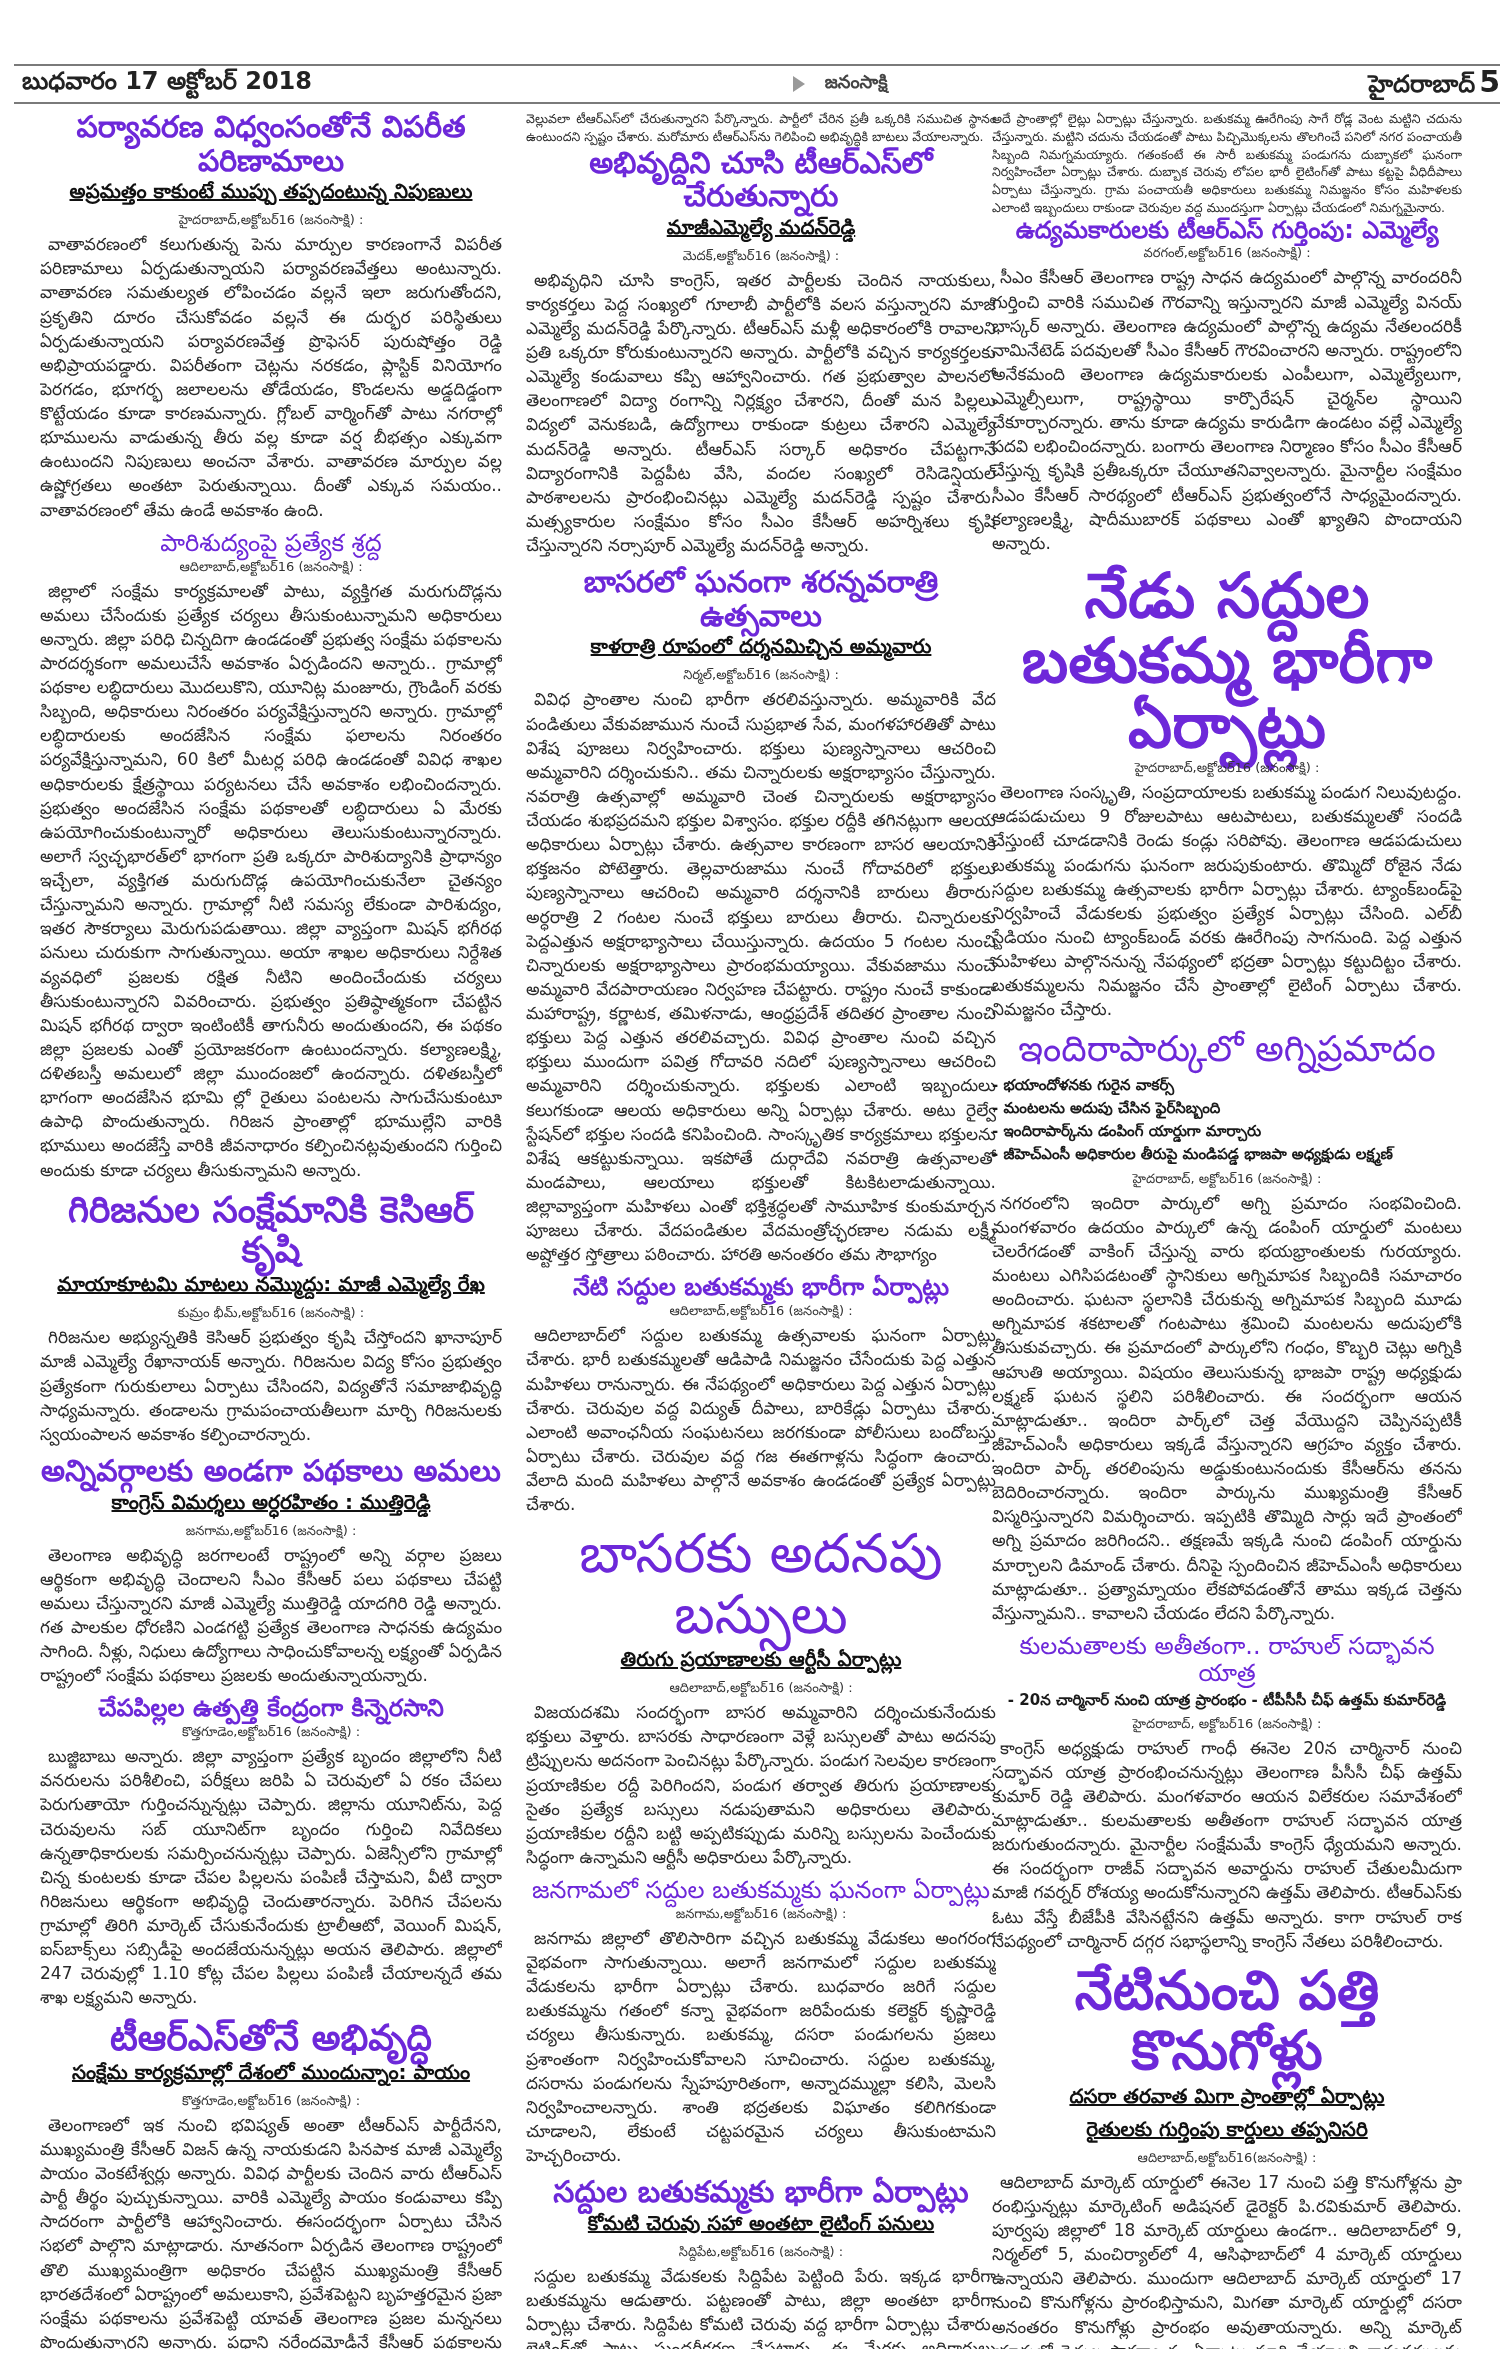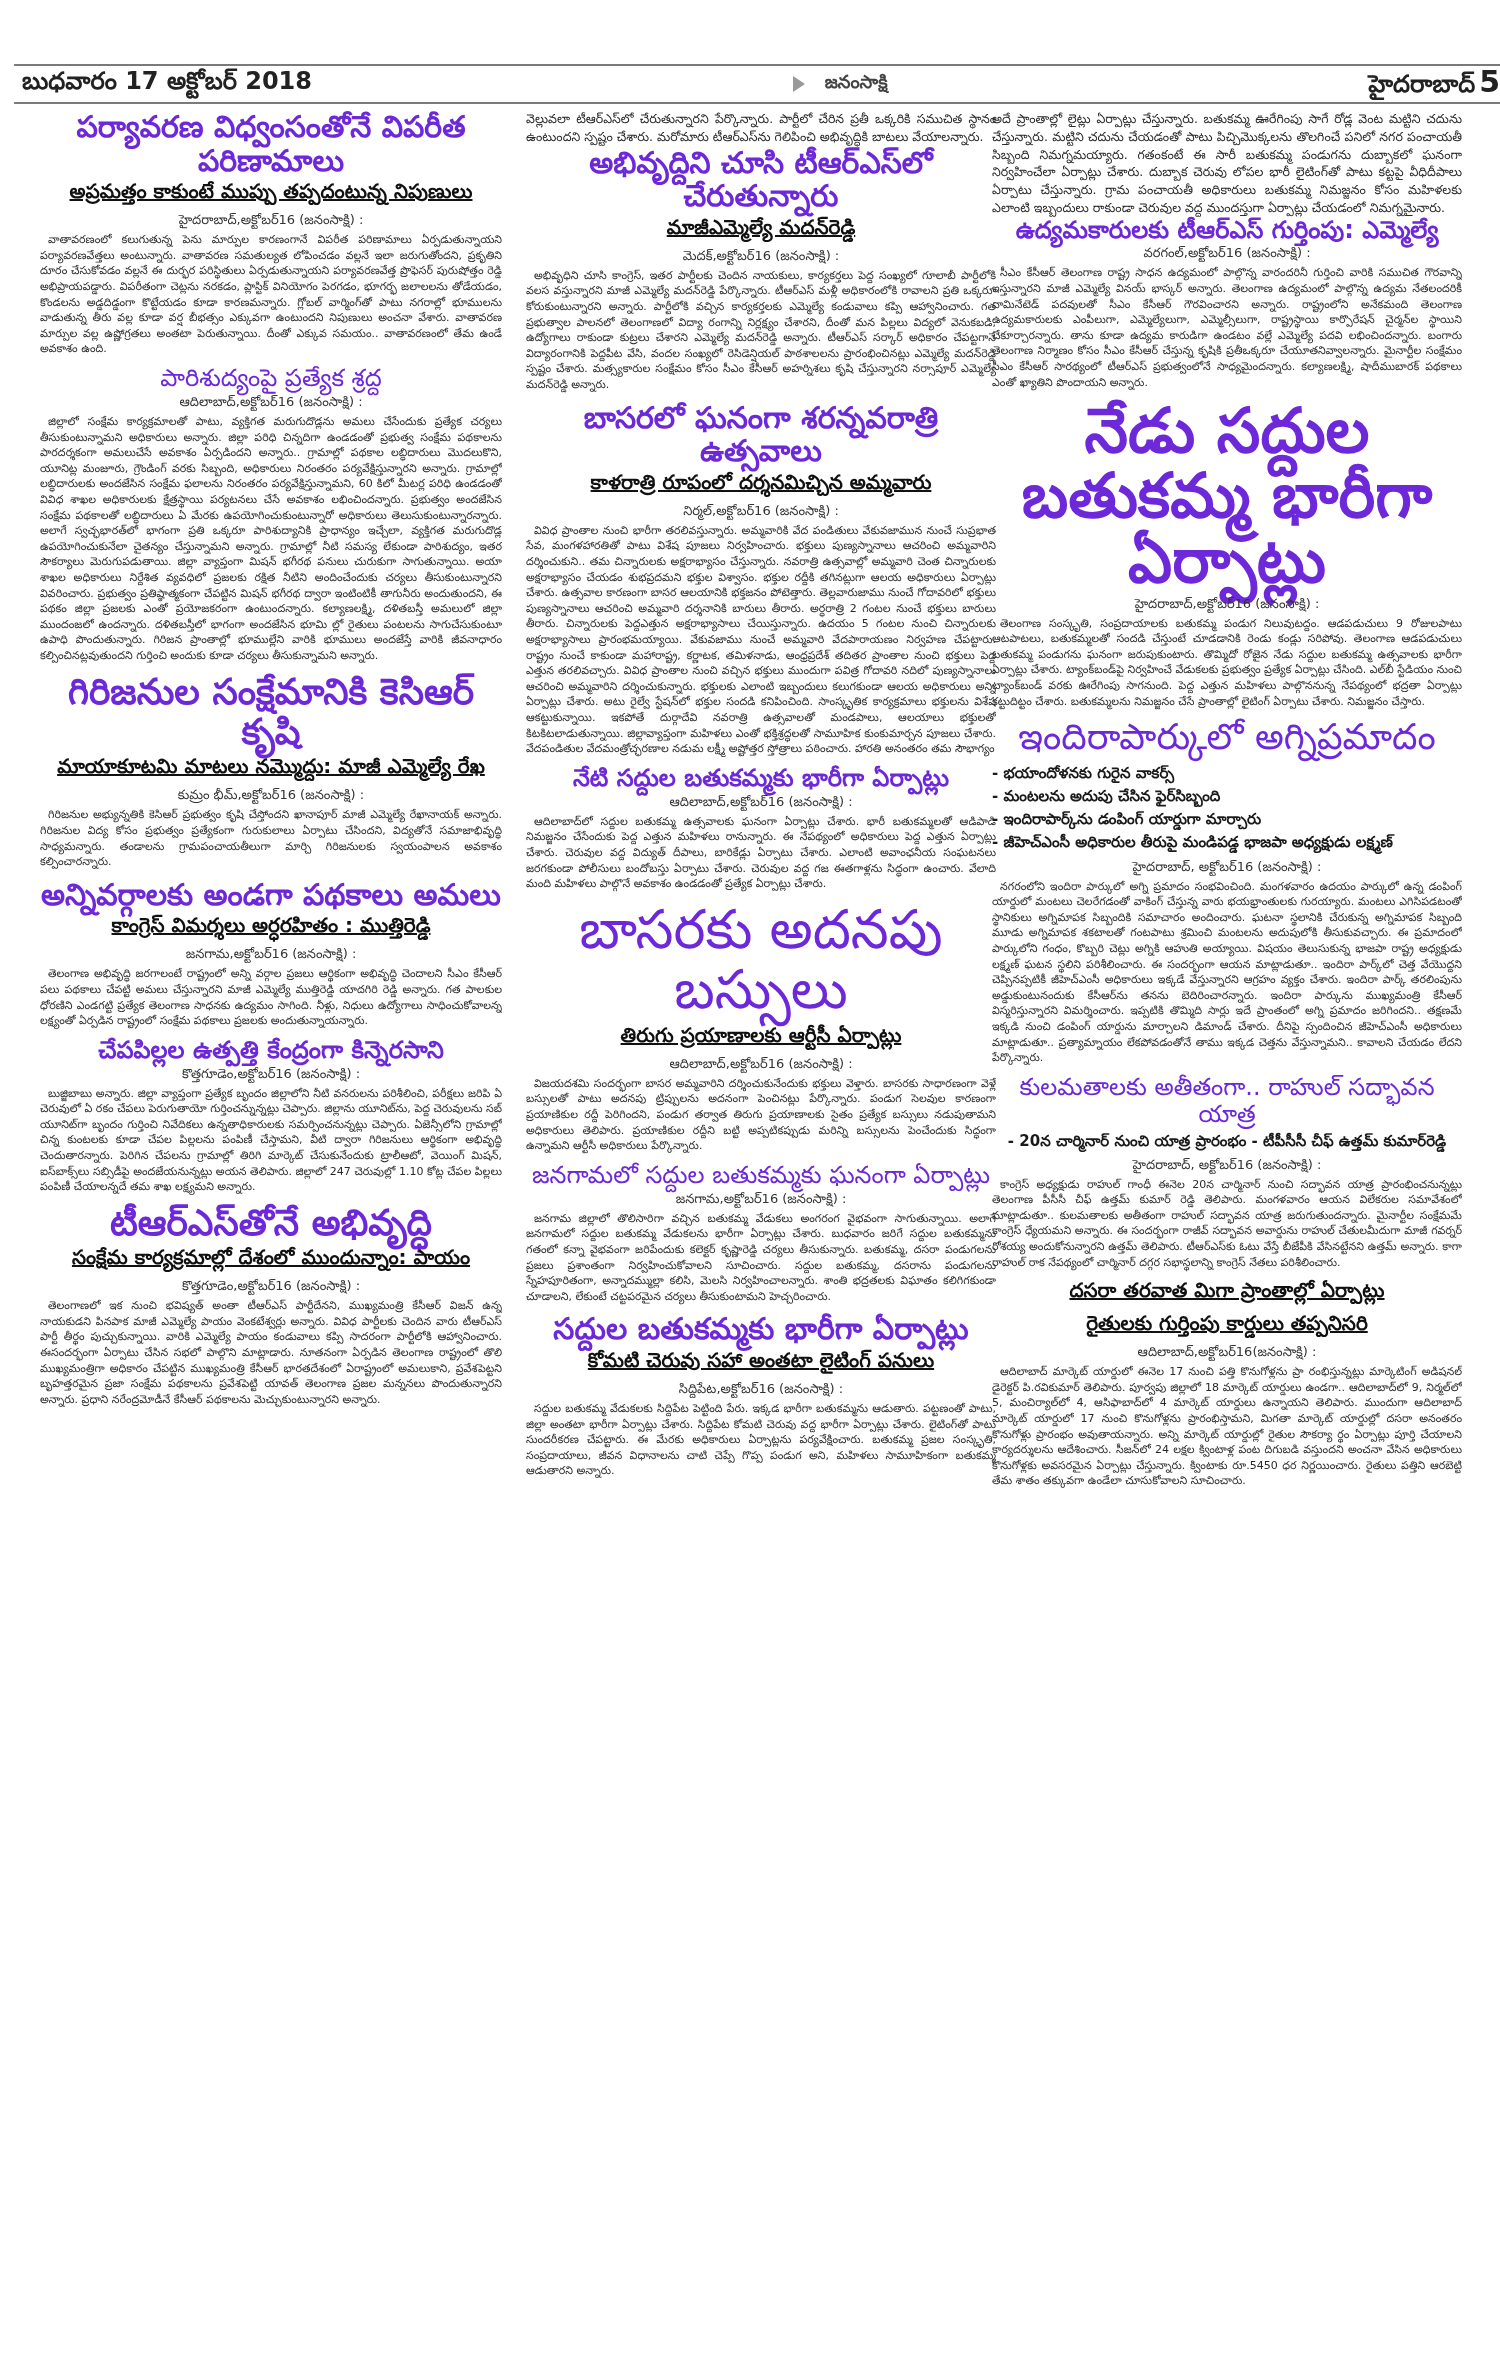--- a/index.html
+++ b/index.html
@@ -29,21 +29,21 @@
   .hl { font-weight: bold; text-align: center; line-height: 1.12; color: #6d28d9; }
   .hl-xl { font-size: 36px; }
   .hl-l { font-size: 30px; }
   .hl-m { font-size: 24px; }
   .hl-giant { font-size: 62px; line-height: 1.05; font-weight: 900; }
   .hl-huge { font-size: 54px; font-weight: 900; }
   .hl-light { font-weight: normal; }
   .sub { font-weight: bold; text-align: center; font-size: 20px; margin: 2px 0 4px; color: #111; text-decoration: underline; }
   .sub-small { font-size: 15px; font-weight: bold; text-align: center; margin: 4px 0; }
   .dateline { font-size: 13px; color: #333; margin: 2px 0; text-align: center; }
-  .body { font-size: 11px; line-height: 1.42; text-align: justify; color: #2a2a2a; text-indent: 8px; }
+  .body { font-size: 17px; line-height: 1.42; text-align: justify; color: #2a2a2a; text-indent: 8px; }
   .bullets { list-style: none; margin: 4px 0; }
   .bullets li { font-size: 15px; font-weight: bold; line-height: 1.55; }
   .bullets li::before { content: "- "; }
   .filler { font-size: 12.5px; line-height: 1.42; text-align: justify; color: #2a2a2a; }
 </style>
 </head>
 <body>
 
 <div class="masthead">
   <div class="mh-date">బుధవారం 17 అక్టోబర్ 2018</div>
@@ -154,18 +154,19 @@
     <div class="dateline">హైదరాబాద్, అక్టోబర్16 (జనంసాక్షి) :</div>
     <p class="body">నగరంలోని ఇందిరా పార్కులో అగ్ని ప్రమాదం సంభవించింది. మంగళవారం ఉదయం పార్కులో ఉన్న డంపింగ్ యార్డులో మంటలు చెలరేగడంతో వాకింగ్ చేస్తున్న వారు భయభ్రాంతులకు గురయ్యారు. మంటలు ఎగిసిపడటంతో స్థానికులు అగ్నిమాపక సిబ్బందికి సమాచారం అందించారు. ఘటనా స్థలానికి చేరుకున్న అగ్నిమాపక సిబ్బంది మూడు అగ్నిమాపక శకటాలతో గంటపాటు శ్రమించి మంటలను అదుపులోకి తీసుకువచ్చారు. ఈ ప్రమాదంలో పార్కులోని గంధం, కొబ్బరి చెట్లు అగ్నికి ఆహుతి అయ్యాయి. విషయం తెలుసుకున్న భాజపా రాష్ట్ర అధ్యక్షుడు లక్ష్మణ్ ఘటన స్థలిని పరిశీలించారు. ఈ సందర్భంగా ఆయన మాట్లాడుతూ.. ఇందిరా పార్క్‌లో చెత్త వేయొద్దని చెప్పినప్పటికీ జీహెచ్‌ఎంసీ అధికారులు ఇక్కడే వేస్తున్నారని ఆగ్రహం వ్యక్తం చేశారు. ఇందిరా పార్క్ తరలింపును అడ్డుకుంటునందుకు కేసీఆర్‌ను తనను బెదిరించారన్నారు. ఇందిరా పార్కును ముఖ్యమంత్రి కేసీఆర్ విస్మరిస్తున్నారని విమర్శించారు. ఇప్పటికి తొమ్మిది సార్లు ఇదే ప్రాంతంలో అగ్ని ప్రమాదం జరిగిందని.. తక్షణమే ఇక్కడి నుంచి డంపింగ్ యార్డును మార్చాలని డిమాండ్ చేశారు. దీనిపై స్పందించిన జీహెచ్‌ఎంసీ అధికారులు మాట్లాడుతూ.. ప్రత్యామ్నాయం లేకపోవడంతోనే తాము ఇక్కడ చెత్తను వేస్తున్నామని.. కావాలని చేయడం లేదని పేర్కొన్నారు.</p>
   </div>
   <div class="article">
     <div class="hl hl-m hl-light">కులమతాలకు అతీతంగా.. రాహుల్ సద్భావన యాత్ర</div>
     <div class="sub-small">- 20న చార్మినార్ నుంచి యాత్ర ప్రారంభం - టీపీసీసీ చీఫ్ ఉత్తమ్ కుమార్‌రెడ్డి</div>
     <div class="dateline">హైదరాబాద్, అక్టోబర్16 (జనంసాక్షి) :</div>
     <p class="body">కాంగ్రెస్ అధ్యక్షుడు రాహుల్ గాంధీ ఈనెల 20న చార్మినార్ నుంచి సద్భావన యాత్ర ప్రారంభించనున్నట్లు తెలంగాణ పీసీసీ చీఫ్ ఉత్తమ్ కుమార్ రెడ్డి తెలిపారు. మంగళవారం ఆయన విలేకరుల సమావేశంలో మాట్లాడుతూ.. కులమతాలకు అతీతంగా రాహుల్ సద్భావన యాత్ర జరుగుతుందన్నారు. మైనార్టీల సంక్షేమమే కాంగ్రెస్ ధ్యేయమని అన్నారు. ఈ సందర్భంగా రాజీవ్ సద్భావన అవార్డును రాహుల్ చేతులమీదుగా మాజీ గవర్నర్ రోశయ్య అందుకోనున్నారని ఉత్తమ్ తెలిపారు. టీఆర్ఎస్‌కు ఓటు వేస్తే బీజేపీకి వేసినట్టేనని ఉత్తమ్ అన్నారు. కాగా రాహుల్ రాక నేపథ్యంలో చార్మినార్ దగ్గర సభాస్థలాన్ని కాంగ్రెస్ నేతలు పరిశీలించారు.</p>
   </div>
   <div class="article">
+    <div class="hl hl-huge">నేటినుంచి పత్తి కొనుగోళ్లు</div>
     <div class="sub">దసరా తరవాత మిగా ప్రాంతాల్లో ఏర్పాట్లు</div>
     <div class="sub">రైతులకు గుర్తింపు కార్డులు తప్పనిసరి</div>
     <div class="dateline">ఆదిలాబాద్,అక్టోబర్16(జనంసాక్షి) :</div>
     <p class="body">ఆదిలాబాద్ మార్కెట్ యార్డులో ఈనెల 17 నుంచి పత్తి కొనుగోళ్లను ప్రా రంభిస్తున్నట్లు మార్కెటింగ్ అడిషనల్ డైరెక్టర్ పి.రవికుమార్ తెలిపారు. పూర్వపు జిల్లాలో 18 మార్కెట్ యార్డులు ఉండగా.. ఆదిలాబాద్‌లో 9, నిర్మల్‌లో 5, మంచిర్యాల్‌లో 4, ఆసిఫాబాద్‌లో 4 మార్కెట్ యార్డులు ఉన్నాయని తెలిపారు. ముందుగా ఆదిలాబాద్ మార్కెట్ యార్డులో 17 నుంచి కొనుగోళ్లను ప్రారంభిస్తామని, మిగతా మార్కెట్ యార్డుల్లో దసరా అనంతరం కొనుగోళ్లు ప్రారంభం అవుతాయన్నారు. అన్ని మార్కెట్ యార్డుల్లో రైతుల సౌకర్యా ర్థం ఏర్పాట్లు పూర్తి చేయాలని కార్యదర్శులను ఆదేశించారు. సీజన్‌లో 24 లక్షల క్వింటాళ్ల పంట దిగుబడి వస్తుందని అంచనా వేసిన అధికారులు కొనుగోళ్లకు అవసరమైన ఏర్పాట్లు చేస్తున్నారు. క్వింటాకు రూ.5450 ధర నిర్ణయించారు. రైతులు పత్తిని ఆరబెట్టి తేమ శాతం తక్కువగా ఉండేలా చూసుకోవాలని సూచించారు.</p>
   </div>
 </div>
 
 </body></html>

